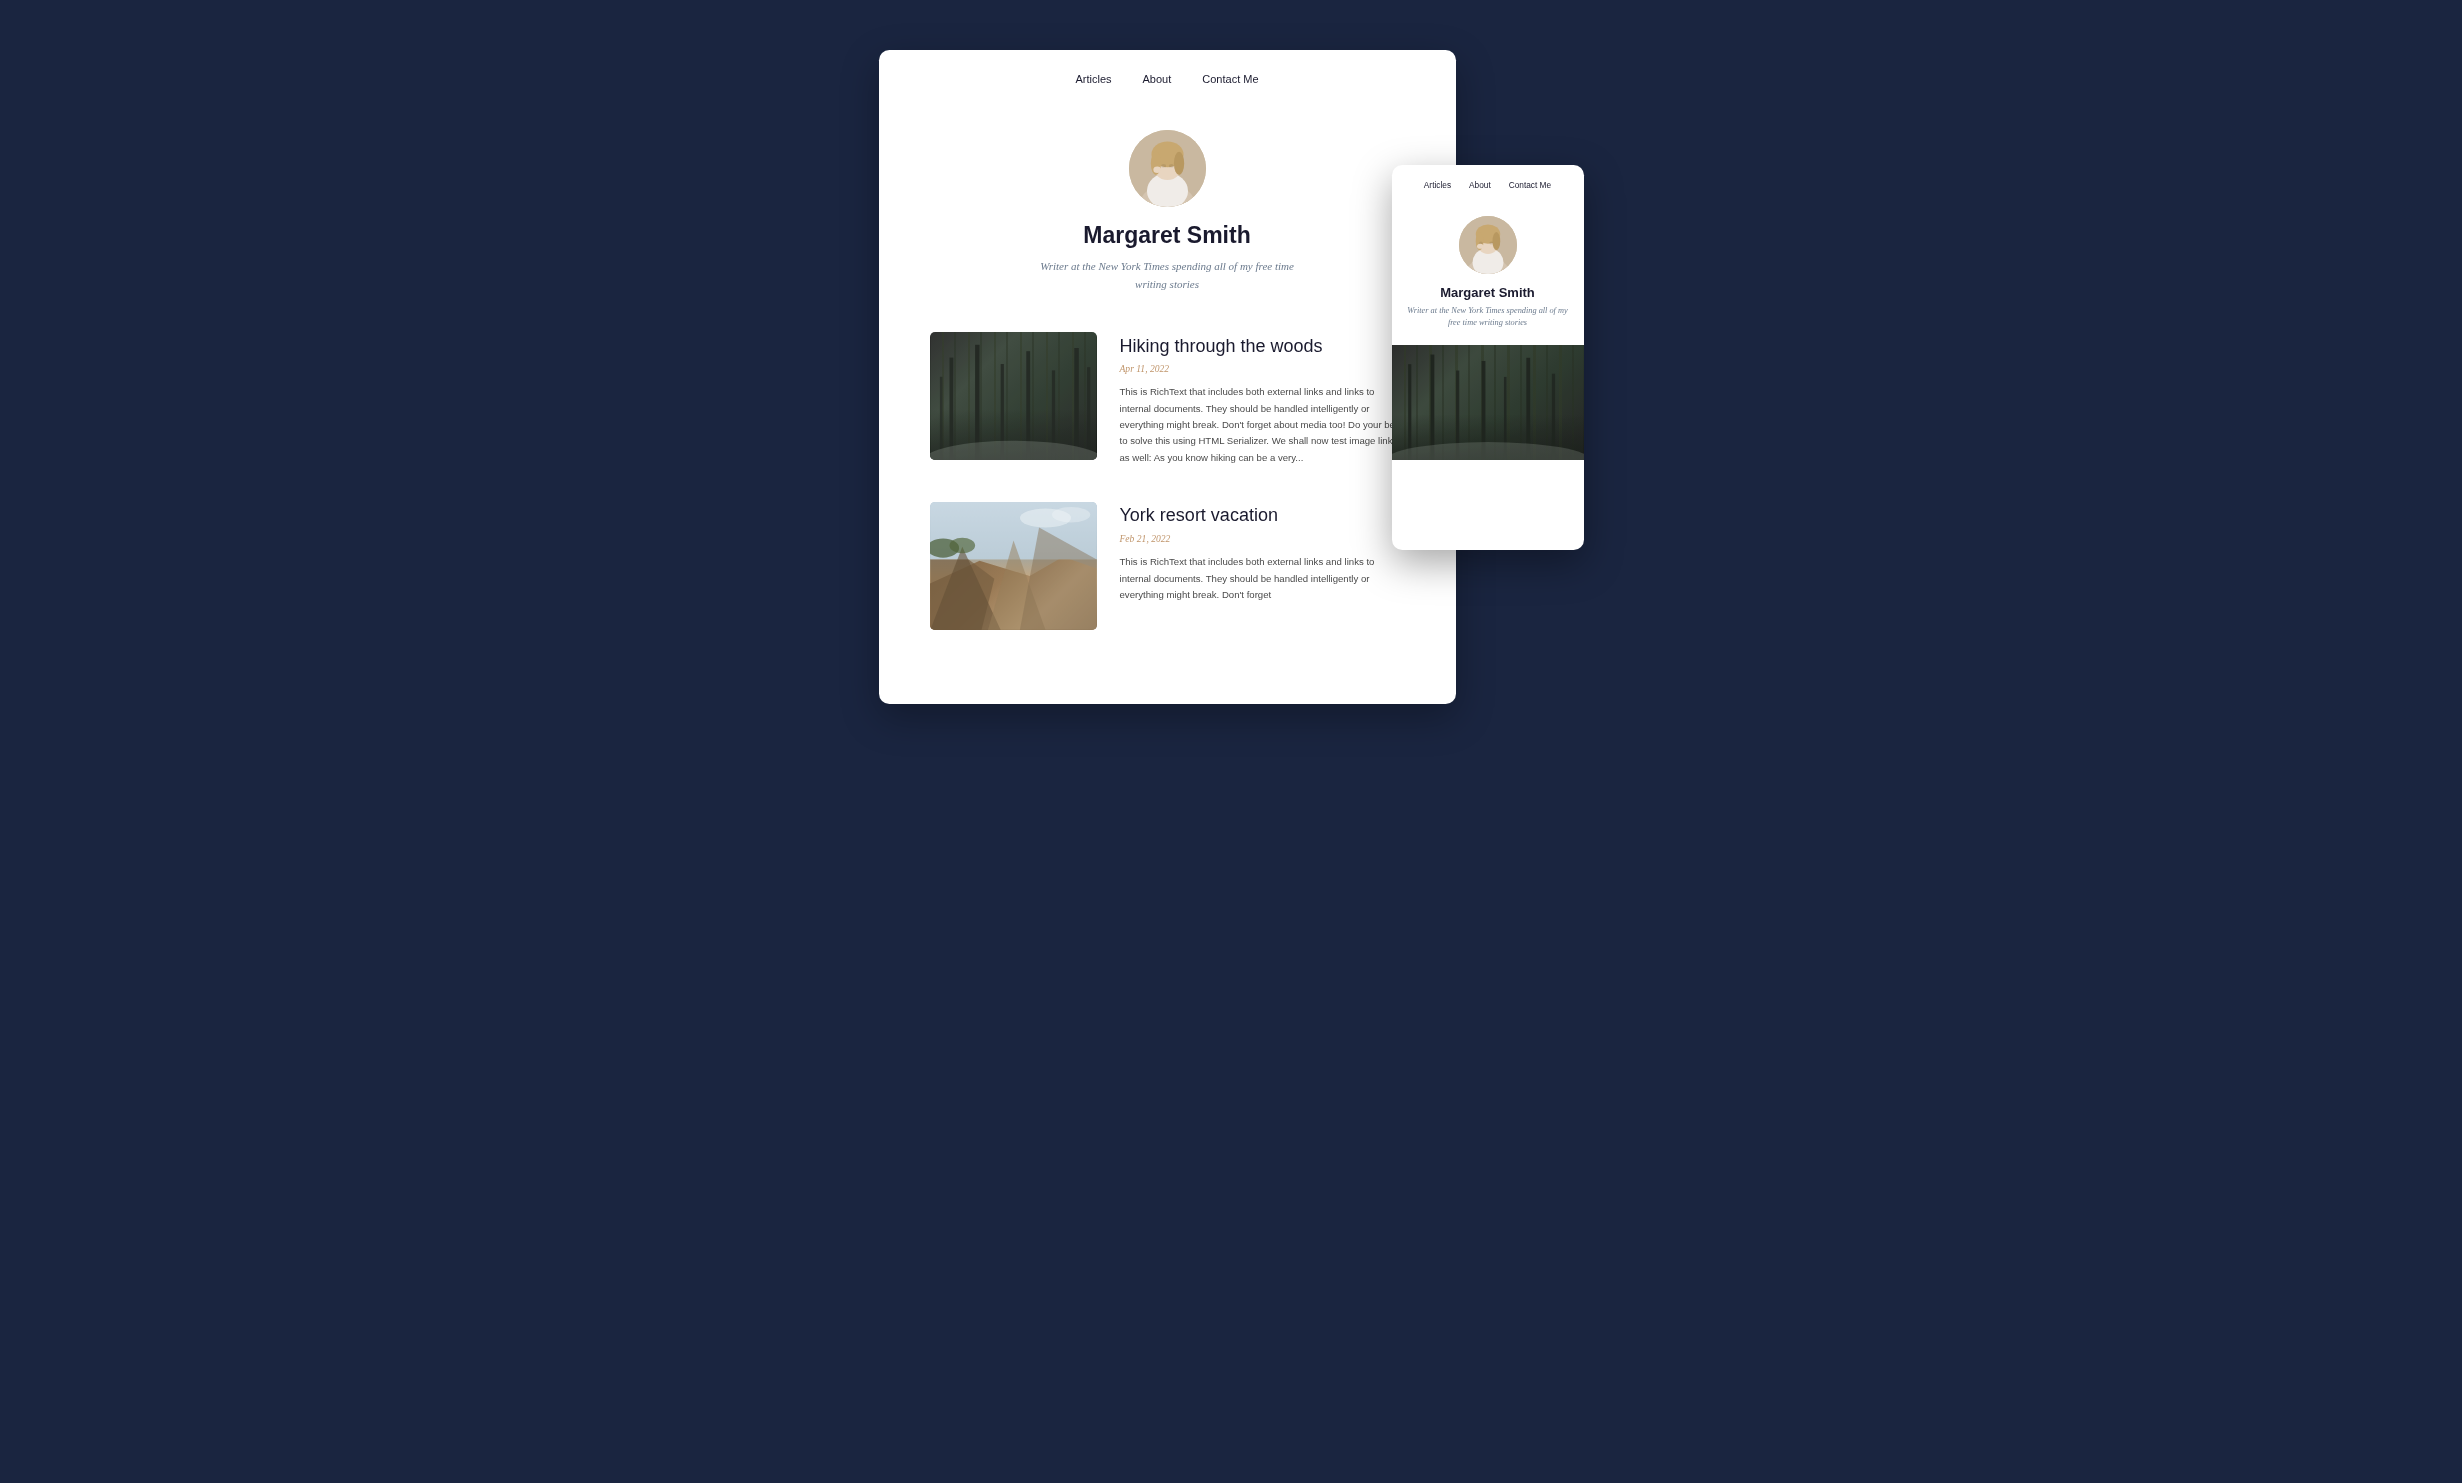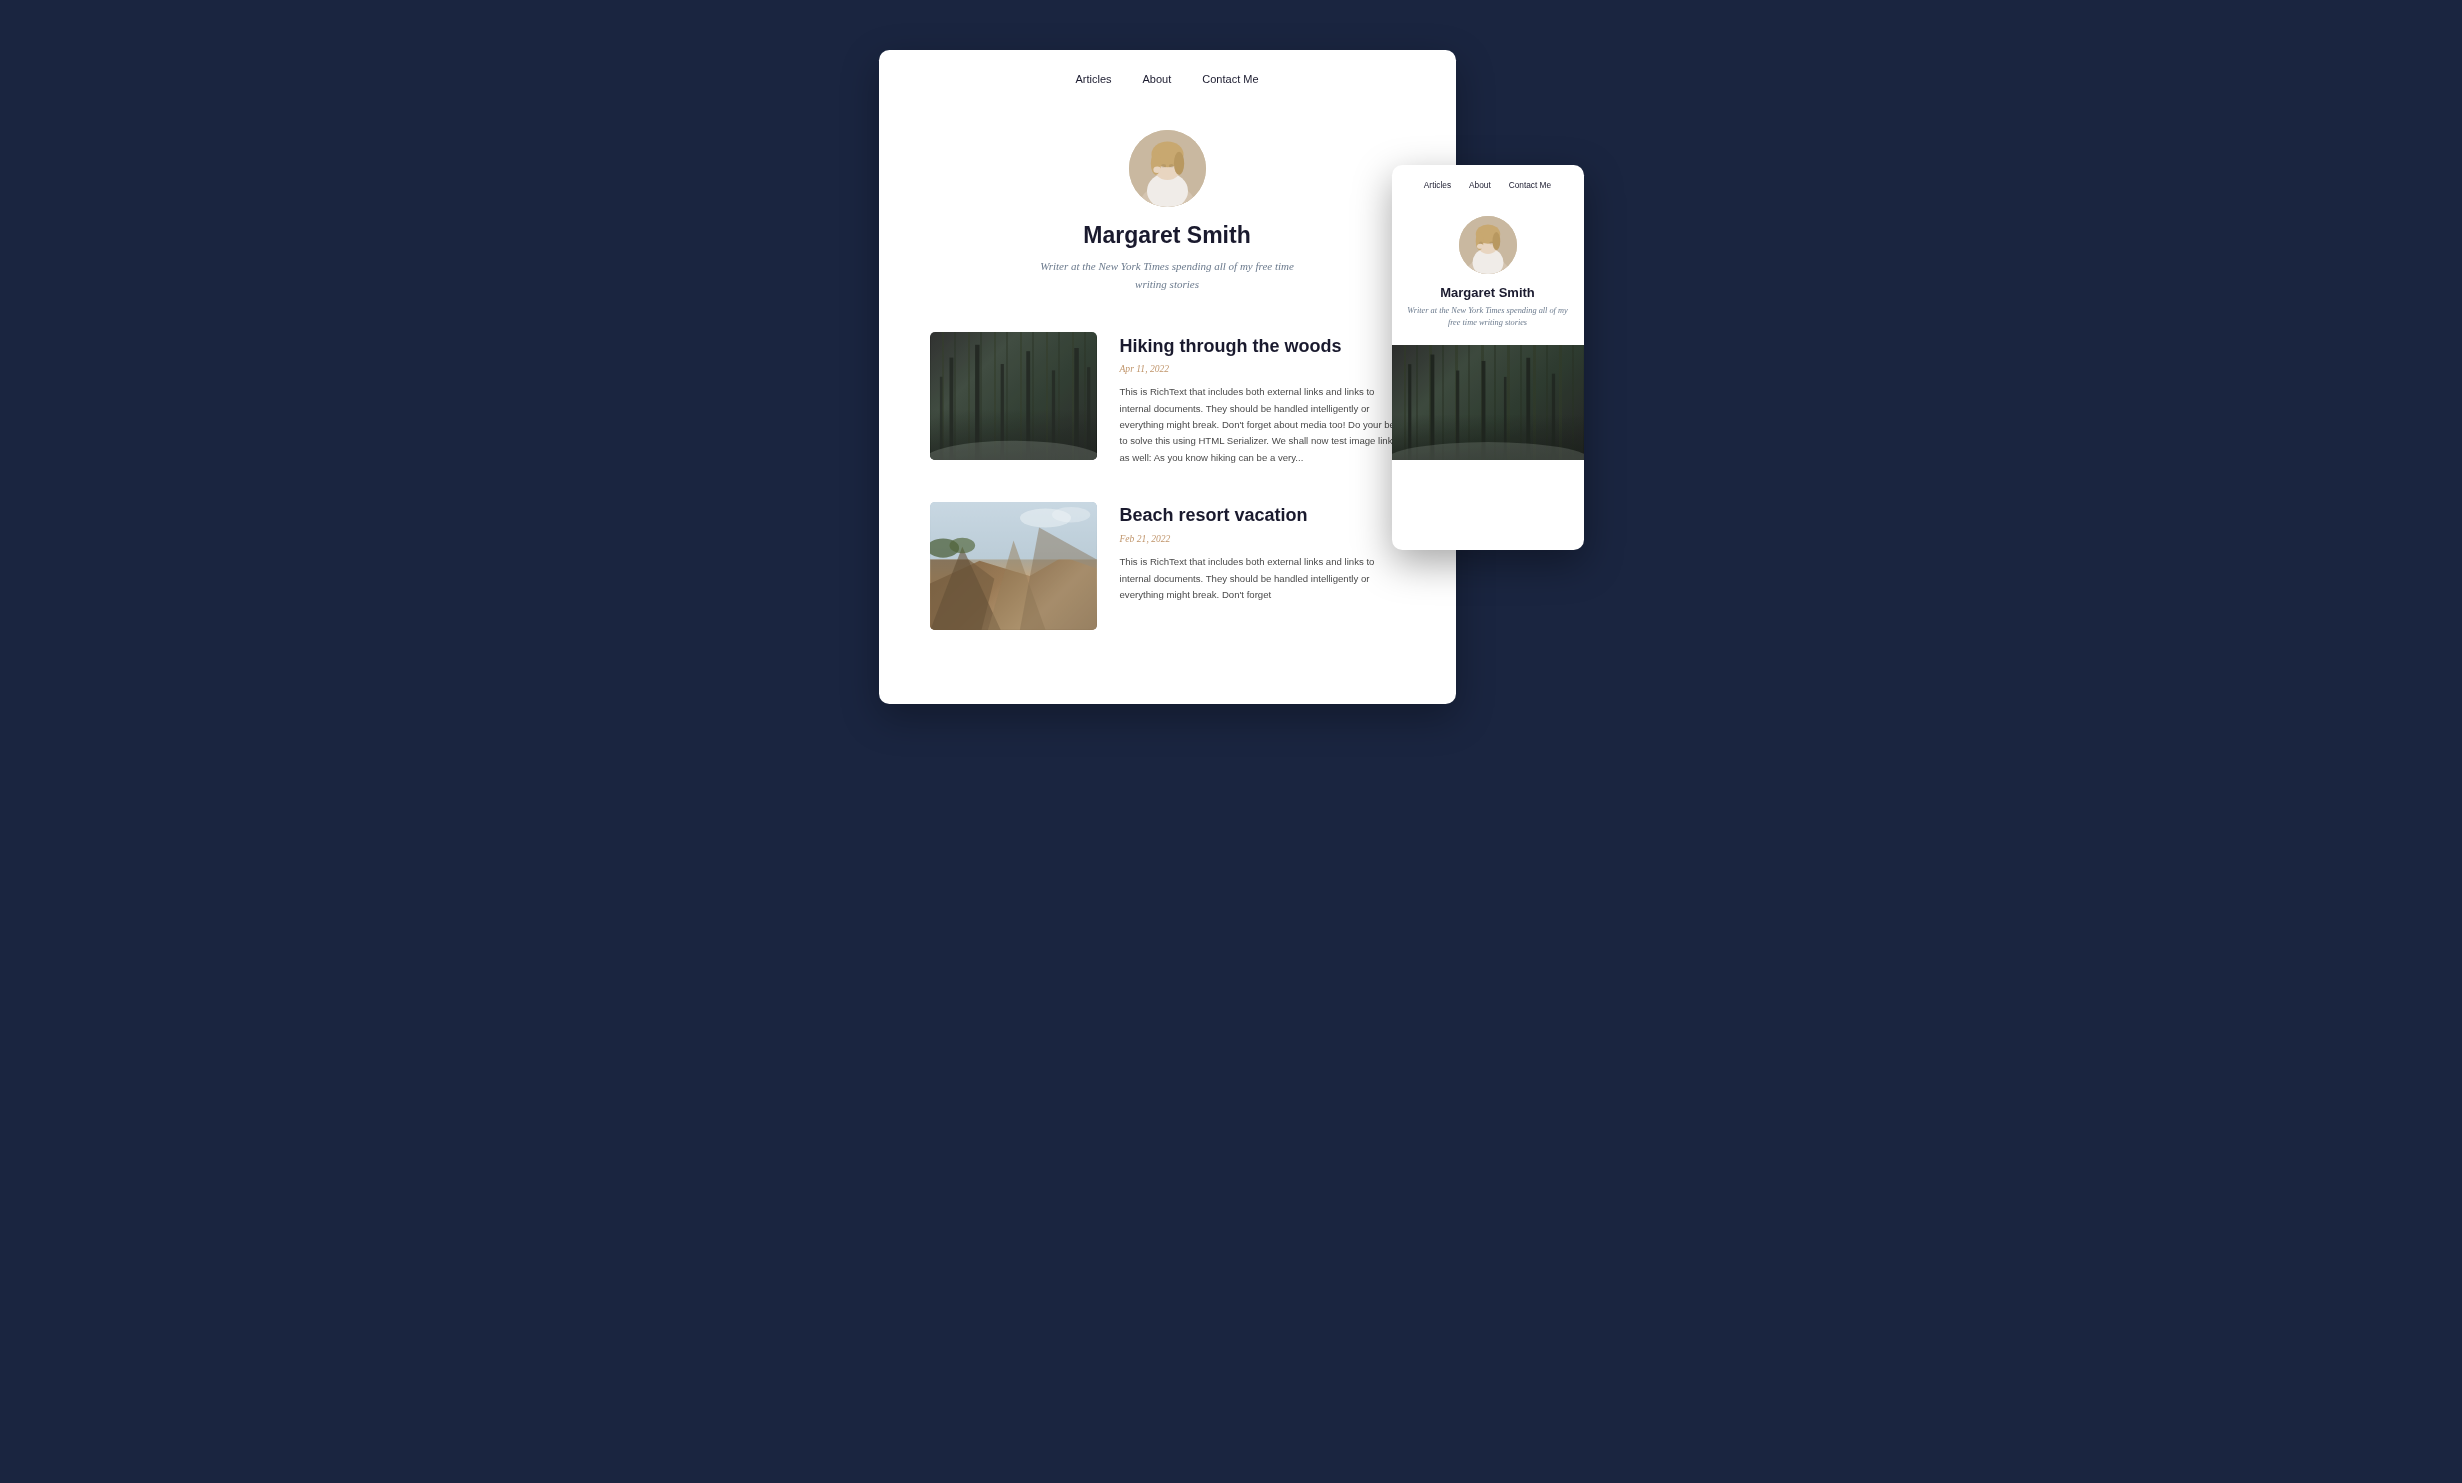--- a/index.html
+++ b/index.html
@@ -126,21 +126,21 @@
     }
 
     .article-content {
       flex: 1;
       padding-top: 2.6px;
     }
 
     .article-title {
       font-family: -apple-system, BlinkMacSystemFont, 'Segoe UI', sans-serif;
       font-size: 18px;
-      font-weight: 700;
+      font-weight: 400;
       color: #1a1a2e;
       margin-bottom: 5.1px;
       line-height: 1.3;
     }
 
     .article-date {
       font-family: Georgia, serif;
       font-size: 9.6px;
       color: #c0956b;
       font-style: italic;
@@ -373,21 +373,21 @@
 
               <polygon points="130,60 180,200 90,200" fill="rgba(150,125,90,0.5)"></polygon>
               <polygon points="170,40 260,90 260,200 140,200" fill="rgba(130,108,80,0.45)"></polygon>
 
               <ellipse cx="180" cy="25" rx="40" ry="15" fill="rgba(240,245,248,0.5)"></ellipse>
               <ellipse cx="220" cy="20" rx="30" ry="12" fill="rgba(240,245,248,0.4)"></ellipse>
             </svg>
           </div>
         </div>
         <div class="article-content">
-          <h2 class="article-title">Beach resort vacation</h2>
+          <h2 class="article-title">York resort vacation</h2>
           <p class="article-date">Feb 21, 2022</p>
           <p class="article-excerpt">This is RichText that includes both external links and links to internal documents. They should be handled intelligently or everything might break. Don't forget</p>
         </div>
       </div>
 
     </div>
   </div>
 
   <div class="secondary-card">
 

